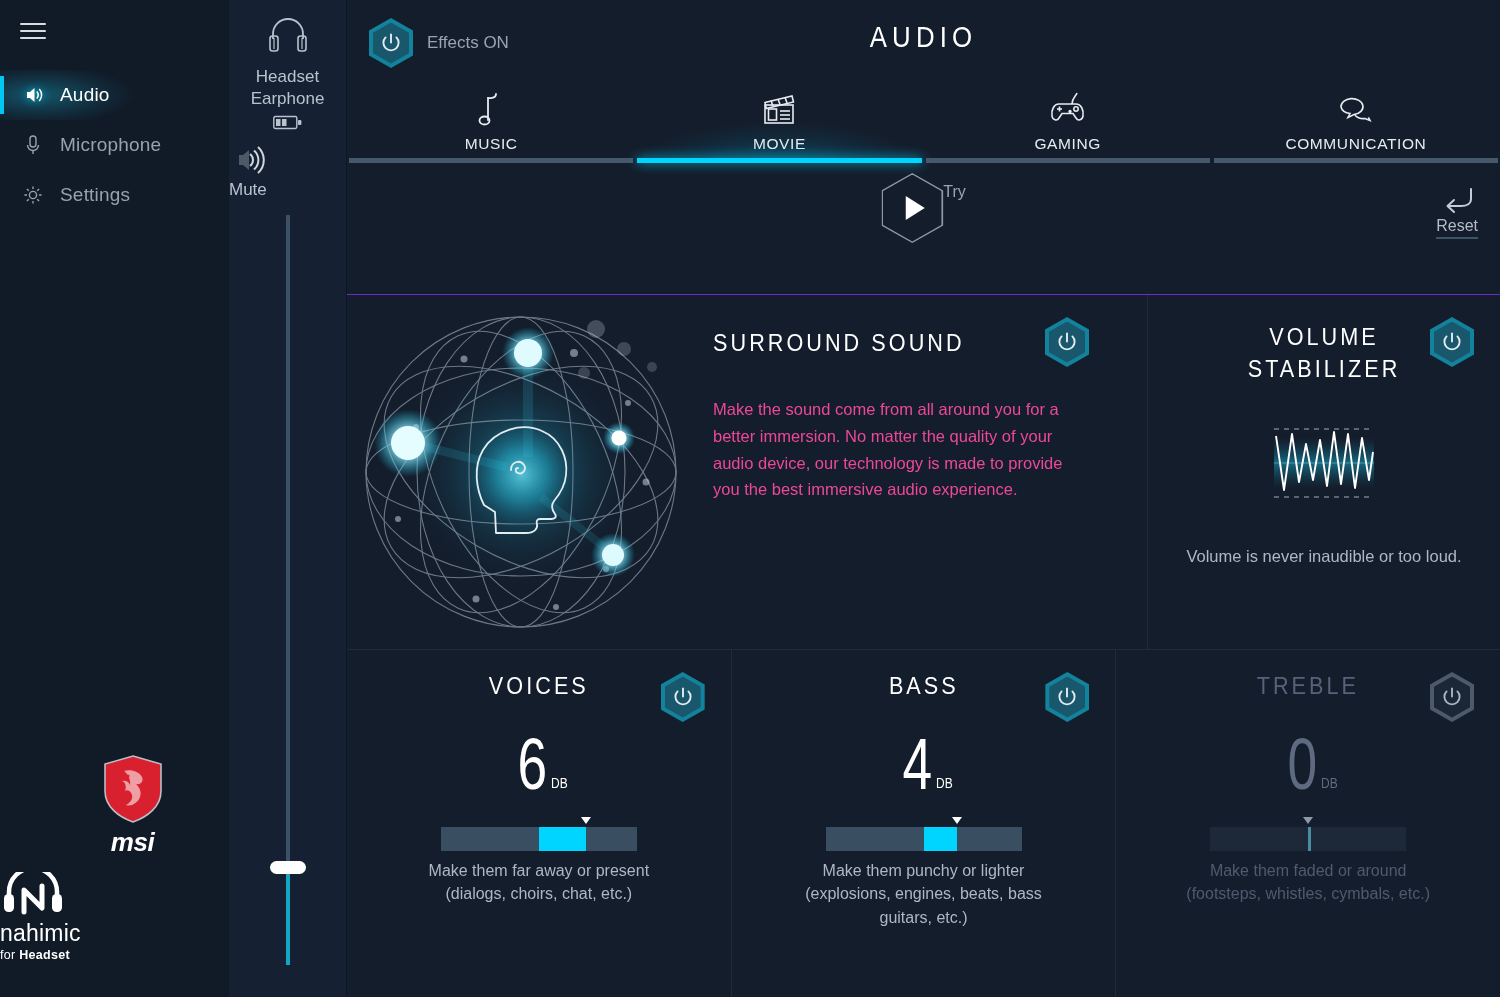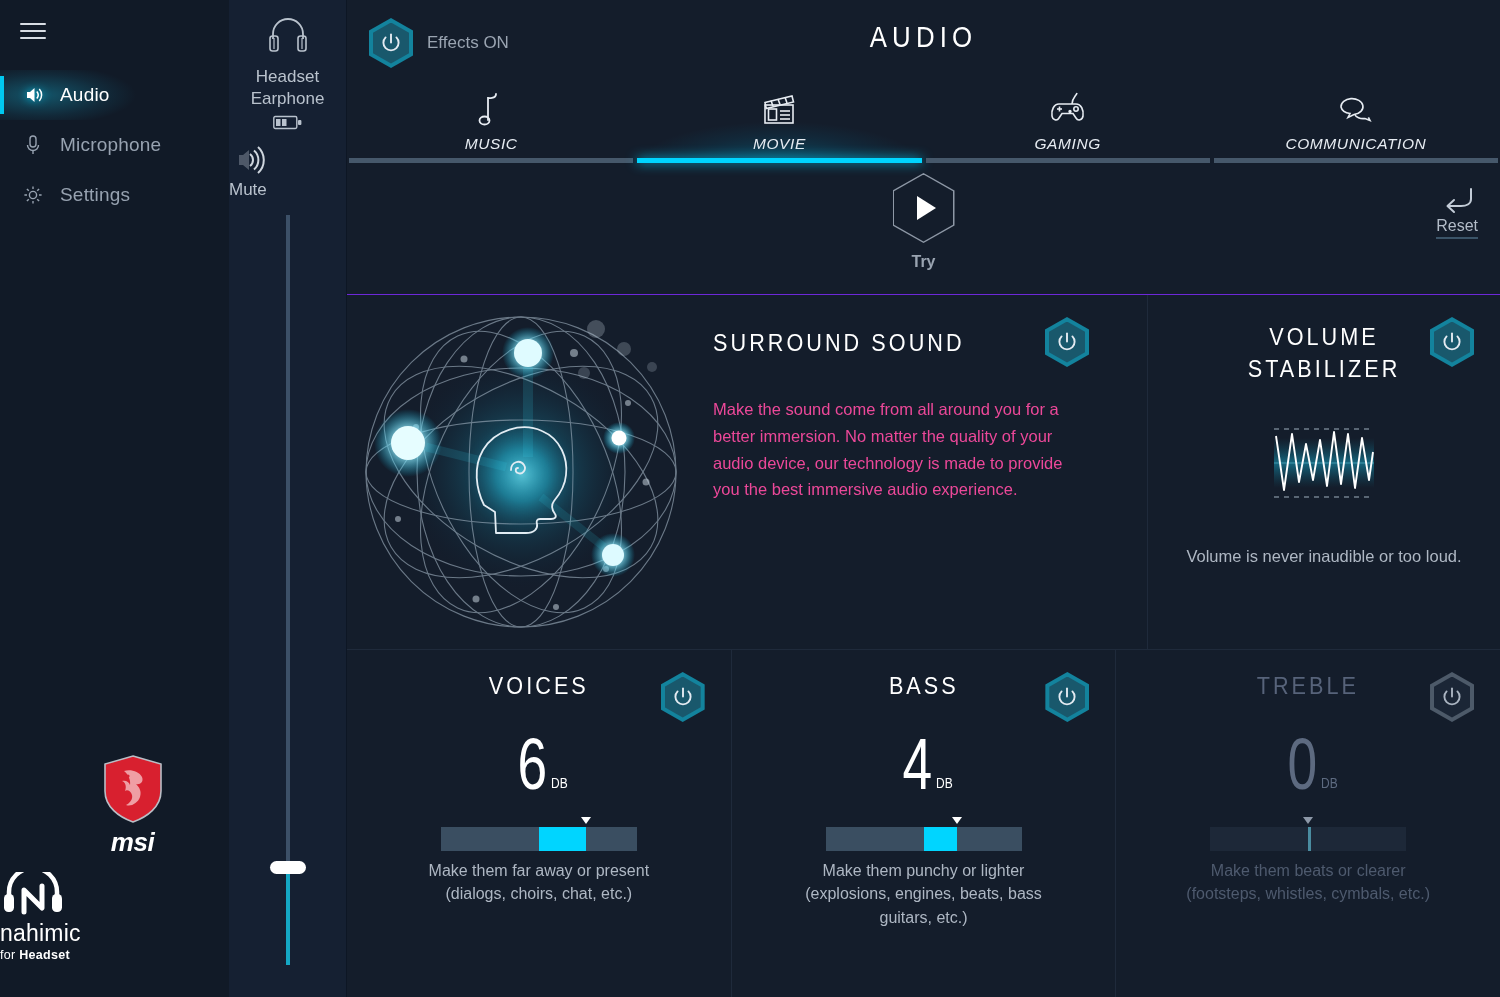--- a/index.html
+++ b/index.html
@@ -135,21 +135,21 @@
 
   .page-title {
     position: absolute; left: 0; right: 0; top: 20px;
     text-align: center;
     font-size: 30px; color: #ffffff;
     letter-spacing: 6px;
     font-family: "Liberation Sans Narrow", "Liberation Sans", sans-serif;
     transform: scaleX(.86);
   }
 
-  .tabs { display: flex; height: 85px; position: relative; font-style: italic; }
+  .tabs { display: flex; height: 85px; position: relative; }
   .tab {
     flex: 1; position: relative;
     display: flex; flex-direction: column; align-items: center; justify-content: flex-end;
     padding-bottom: 10px; cursor: pointer;
   }
   .tab .t-ico { height: 42px; display: flex; align-items: flex-end; justify-content: center; }
   .tab .t-label {
     margin-top: 7px; font-size: 15.5px; color: #e7ecf2; letter-spacing: .6px;
   }
   .tab::after {
@@ -157,21 +157,21 @@
     height: 5px; background: #46586b;
   }
   .tab.active::after { background: #00d5ff; box-shadow: 0 0 12px rgba(0,213,255,.85); }
   .tab.active {
     background: radial-gradient(ellipse 190px 62px at 50% 108%, rgba(0,160,200,.38) 0%, rgba(0,120,160,.12) 55%, rgba(20,29,43,0) 78%);
   }
 
   .actionrow { position: relative; height: 131px; }
   .try-btn {
     position: absolute; left: 50%; transform: translateX(-50%); top: 10px;
-    display: flex; flex-direction: column; align-items: center; cursor: pointer; font-weight: bold;
+    display: flex; flex-direction: row; cursor: pointer;
   }
   .hex-outline {
     width: 62px; height: 70px; position: relative;
     display: flex; align-items: center; justify-content: center;
   }
   .hex-outline .oline {
     position: absolute; inset: 0; background: #8e98a6;
     clip-path: polygon(50% 0%, 100% 25%, 100% 75%, 50% 100%, 0% 75%, 0% 25%);
   }
   .hex-outline .ofill {
@@ -677,20 +677,20 @@
           <div class="eq-value">
             <span class="eq-num">0</span>
             <span class="eq-unit">DB</span>
           </div>
           <div class="eq-slider">
             <div class="eq-track"></div>
             <div class="eq-fill thin" style="left:50%"></div>
             <div class="eq-marker" style="left:50%"></div>
           </div>
           <div class="eq-desc">
-            <span>Make them beats or clearer</span><br>
+            <span>Make them faded or around</span><br>
             <span>(footsteps, whistles, cymbals, etc.)</span>
           </div>
         </div>
       </div>
     </div>
   </div>
 </div>
 
 </body></html>

